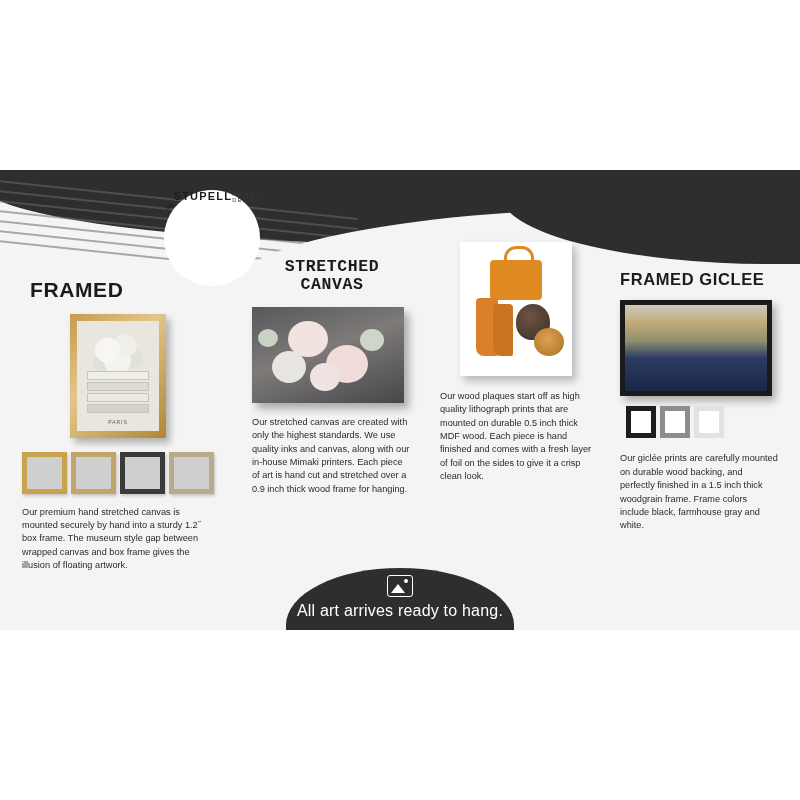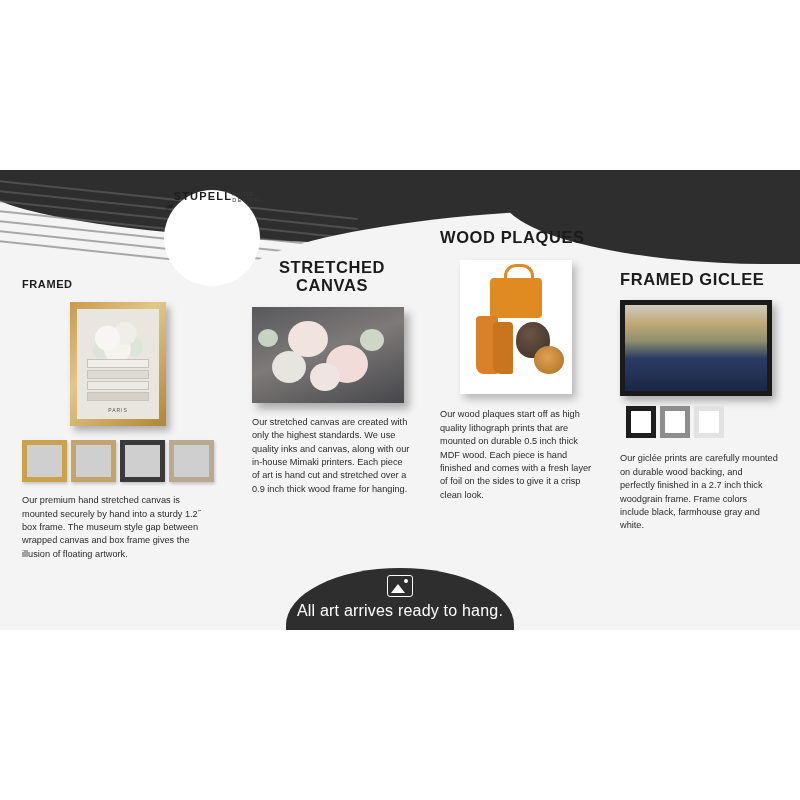--- a/index.html
+++ b/index.html
@@ -117,21 +117,21 @@
     line-height: 1.12;
     text-transform: uppercase;
   }
   .col-body {
     font-size: 9.2px;
     line-height: 1.45;
     color: #2a2a2a;
   }
   
   #col1 { left: 22px; top: 108px; width: 192px; }
-  #col1 .col-title { font-size: 11px; }
+  #col1 .col-title { font-size: 21px; margin-left: 8px; }
   .c1-art {
     position: relative;
     margin: 12px 0 0 48px;
     width: 96px;
     height: 124px;
   }
   .c1-frame {
     position: absolute;
     inset: 0;
     background: linear-gradient(135deg,#c79b4e,#e3c68a 40%,#b08636);
@@ -177,21 +177,21 @@
     width: 45px;
     height: 42px;
     padding: 5px;
     box-sizing: border-box;
     box-shadow: 1px 2px 3px rgba(0,0,0,0.2);
   }
   .swatch i { display: block; width: 100%; height: 100%; background: #cfcfcf; }
   #col1 .col-body { margin-top: 12px; }
   
   #col2 { left: 252px; top: 88px; width: 160px; }
-  #col2 .col-title { font-size: 16.5px; text-align: center; }
+  #col2 .col-title { font-size: 16.5px; text-align: center; font-family: Liberation Mono, monospace; }
   .c2-art {
     position: relative;
     margin: 12px 0 0 0;
     width: 152px;
     height: 96px;
     background: linear-gradient(160deg,#58585c,#7d7a78 45%,#46464a);
     box-shadow: 5px 6px 8px rgba(0,0,0,0.3);
     overflow: hidden;
   }
   .c2-art .bloom {
@@ -403,23 +403,20 @@
         <div class="bloom" style="left:20px;top:44px;width:34px;height:32px;background:#e7e5df;"></div>
         <div class="bloom" style="left:58px;top:56px;width:30px;height:28px;background:#efe4e2;"></div>
         <div class="bloom" style="left:108px;top:22px;width:24px;height:22px;background:#cfd6c8;"></div>
         <div class="bloom" style="left:6px;top:22px;width:20px;height:18px;background:#c9d2c3;"></div>
 
       </div>
       <div class="col-body">Our stretched canvas are created with only the highest standards. We use quality inks and canvas, along with our in-house Mimaki printers. Each piece of art is hand cut and stretched over a 0.9 inch thick wood frame for hanging.</div>
     </div>
 
     <div class="col" id="col3">
-      <div class="col-title">
-        <div>WOOD PLAQUES</div>
-      </div>
       <div class="c3-art">
         <div class="c3-handle"></div>
         <div class="c3-bag"></div>
         <div class="c3-boot"></div>
         <div class="c3-boot2"></div>
         <div class="c3-dog"></div>
         <div class="c3-dog2"></div>
       </div>
       <div class="col-body">Our wood plaques start off as high quality lithograph prints that are mounted on durable 0.5 inch thick MDF wood. Each piece is hand finished and comes with a fresh layer of foil on the sides to give it a crisp clean look.</div>
     </div>
@@ -429,21 +426,21 @@
         <div>FRAMED GICLEE</div>
       </div>
       <div class="c4-art">
         <div class="c4-canvas"></div>
       </div>
       <div class="c4-frames">
         <span style="left:6px;border-color:#1d1d1d;"></span>
         <span style="left:40px;border-color:#8d8d8d;"></span>
         <span style="left:74px;border-color:#e2e2e2;"></span>
       </div>
-      <div class="col-body">Our giclée prints are carefully mounted on durable wood backing, and perfectly finished in a 2.7 inch thick woodgrain frame. Frame colors include black, farmhouse gray and white.</div>
+      <div class="col-body">Our giclée prints are carefully mounted on durable wood backing, and perfectly finished in a 1.5 inch thick woodgrain frame. Frame colors include black, farmhouse gray and white.</div>
     </div>
 
     <div class="ribbon">
       <div class="ribbon-icon"></div>
       <div class="ribbon-text">All art arrives ready to hang.</div>
     </div>
 
   </div>
 </div>
 

